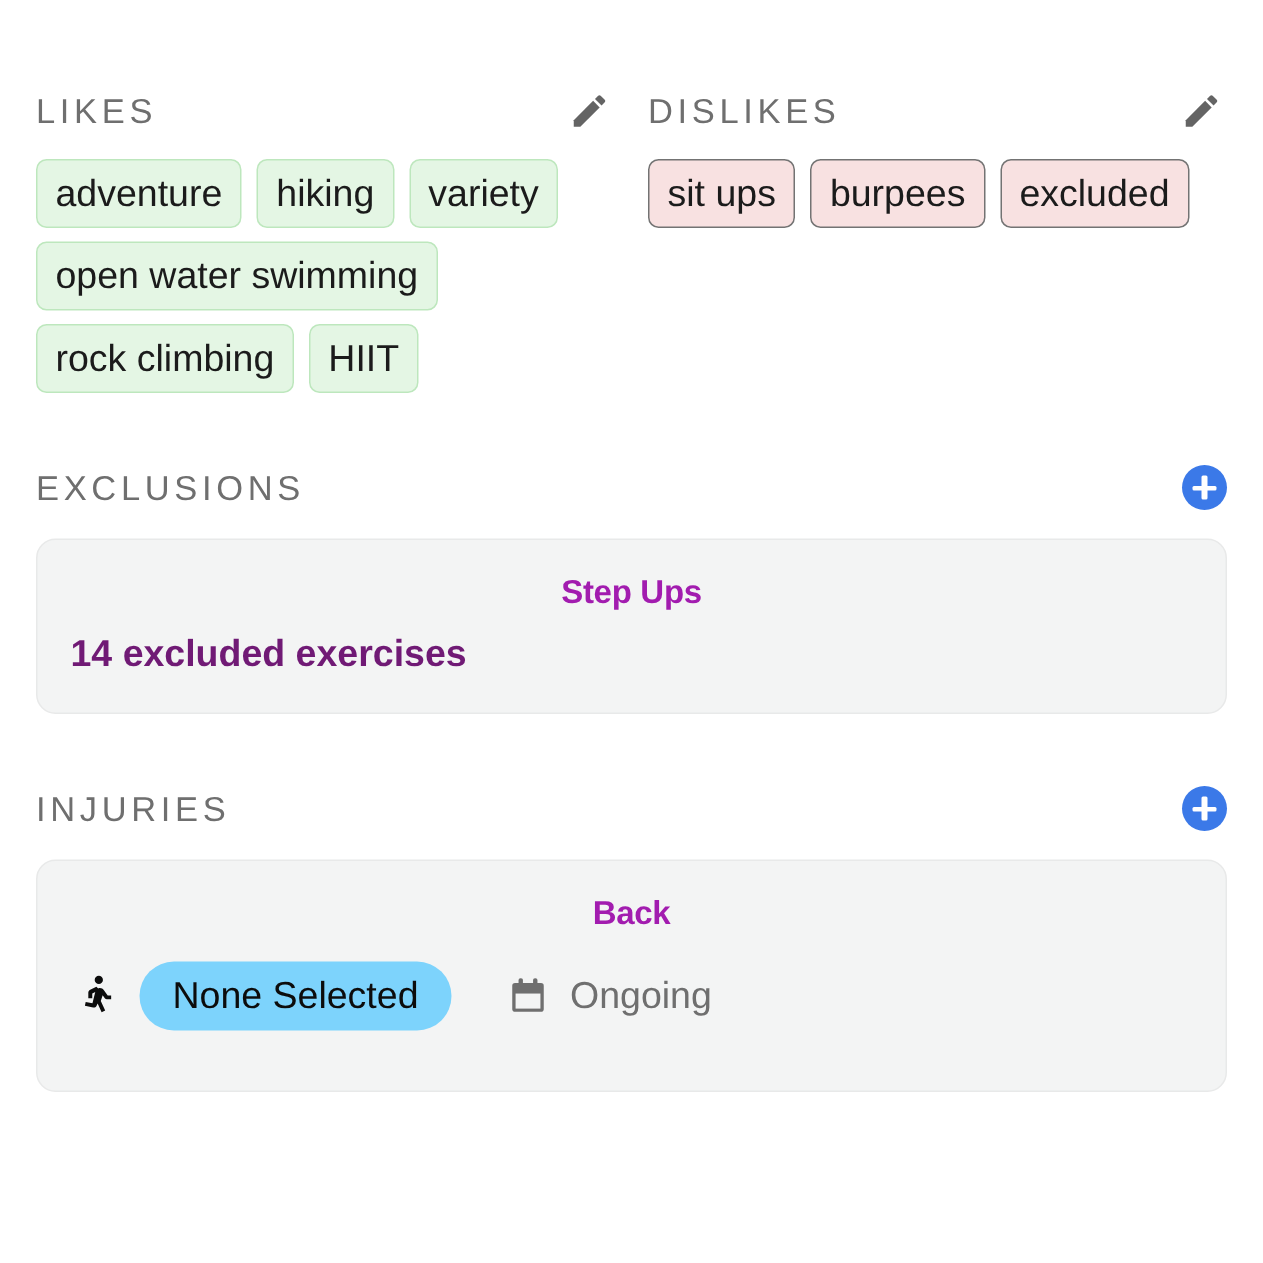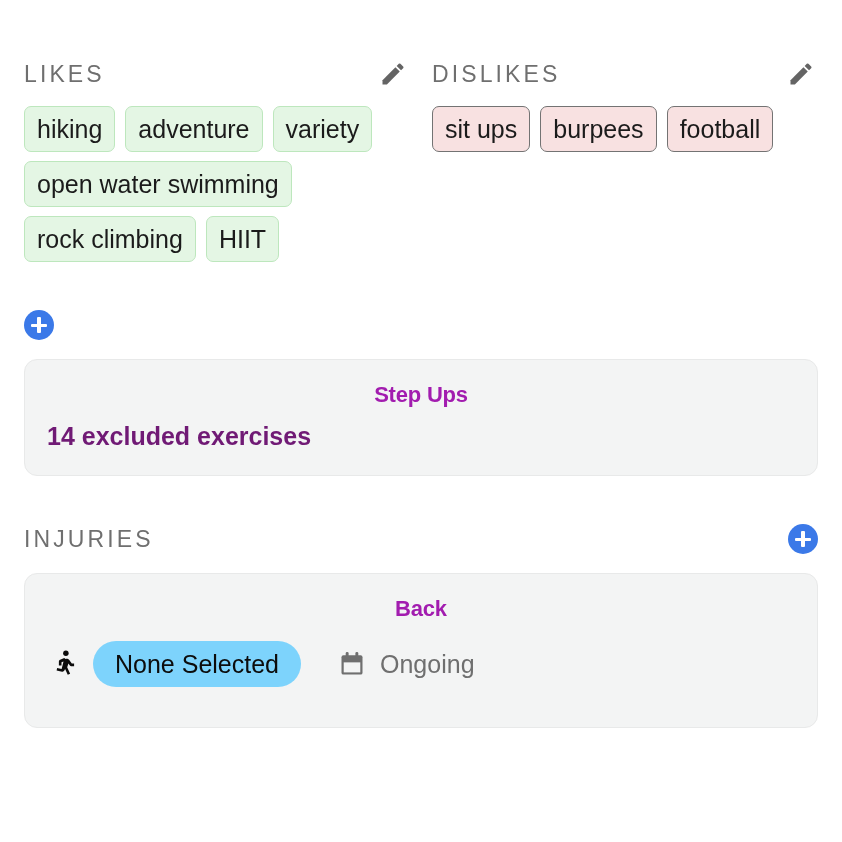--- a/index.html
+++ b/index.html
@@ -206,22 +206,22 @@
         <div class="icon-btn pencil">
           <span>
             <svg width="28" height="28" viewBox="0 0 24 24" aria-hidden="true">
               <path d="M3 17.25V21h3.75L17.81 9.94l-3.75-3.75L3 17.25z" fill="#646464"></path>
               <path d="M20.71 7.04a1 1 0 0 0 0-1.41l-2.34-2.34a1 1 0 0 0-1.41 0l-1.83 1.83 3.75 3.75 1.83-1.83z" fill="#646464"></path>
             </svg>
           </span>
         </div>
       </div>
       <div class="chips">
+        <span class="chip chip-like">adventure</span>
         <span class="chip chip-like">hiking</span>
-        <span class="chip chip-like">adventure</span>
         <span class="chip chip-like">variety</span>
         <span class="chip chip-like">open water swimming</span>
         <span class="chip chip-like">rock climbing</span>
         <span class="chip chip-like">HIIT</span>
       </div>
     </div>
 
     <div class="col col-dislikes">
       <div class="section-head">
         <div class="section-title">DISLIKES</div>
@@ -230,27 +230,28 @@
             <svg width="28" height="28" viewBox="0 0 24 24" aria-hidden="true">
               <path d="M3 17.25V21h3.75L17.81 9.94l-3.75-3.75L3 17.25z" fill="#646464"></path>
               <path d="M20.71 7.04a1 1 0 0 0 0-1.41l-2.34-2.34a1 1 0 0 0-1.41 0l-1.83 1.83 3.75 3.75 1.83-1.83z" fill="#646464"></path>
             </svg>
           </span>
         </div>
       </div>
       <div class="chips">
         <span class="chip chip-dislike">sit ups</span>
         <span class="chip chip-dislike">burpees</span>
-        <span class="chip chip-dislike">football</span>
+        <span class="chip chip-dislike">excluded</span>
       </div>
     </div>
   </div>
 
   <div class="section-block">
     <div class="section-head">
+      <div class="section-title">EXCLUSIONS</div>
       <div class="add-btn">
         <span class="add-btn-inner">
           <span class="plus-h"></span>
             <span class="plus-v"></span>
         </span>
       </div>
     </div>
     <div class="card">
       <div class="card-title">Step Ups</div>
       <div class="card-sub">14 excluded exercises</div>

